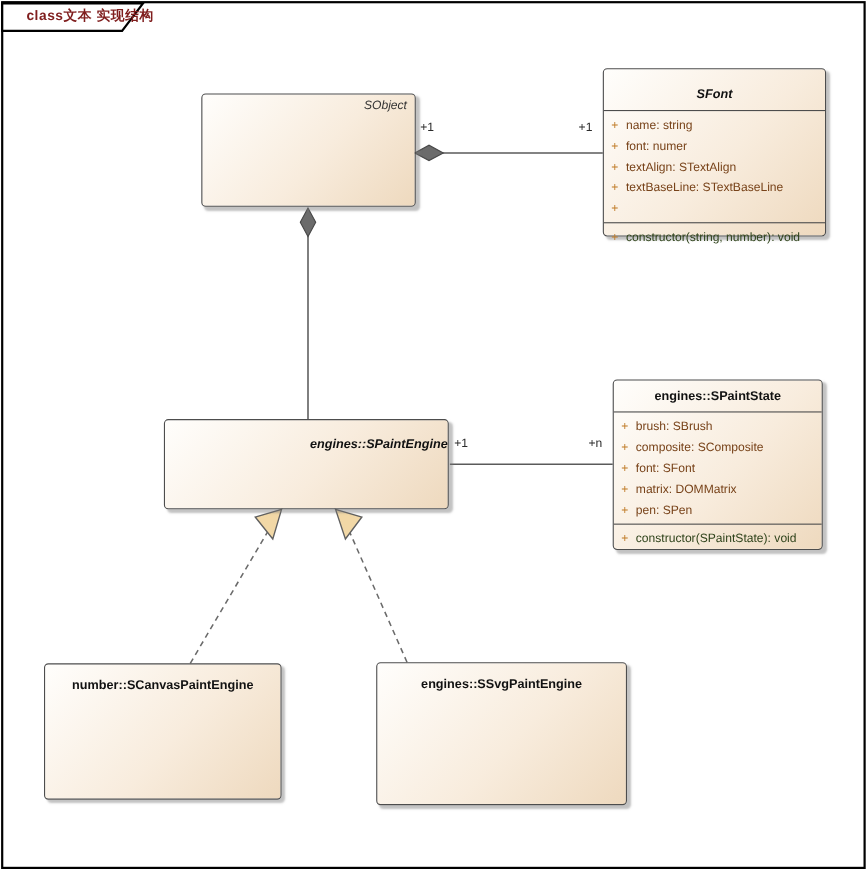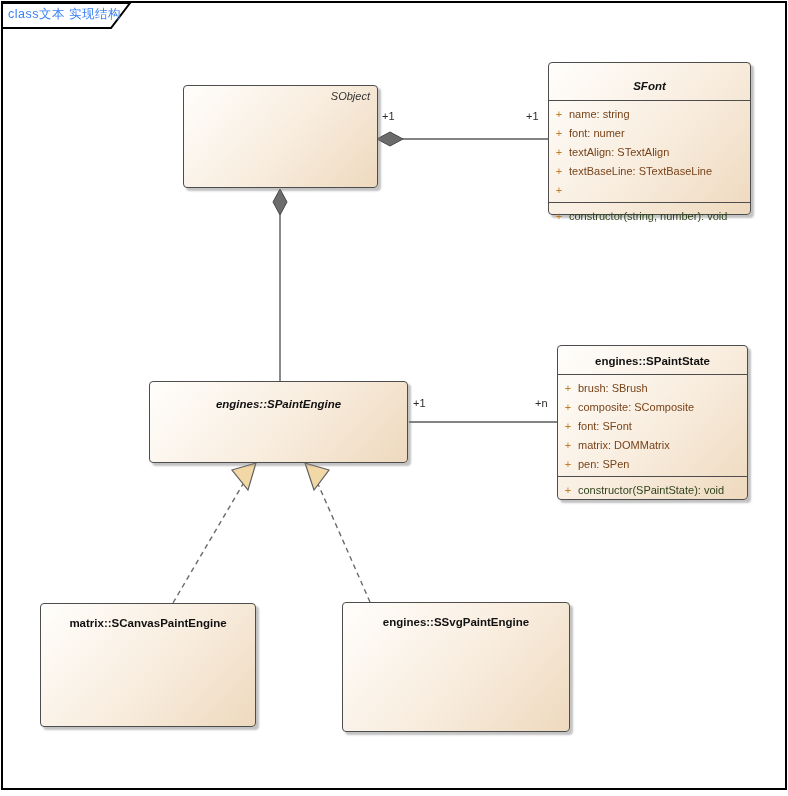--- a/index.html
+++ b/index.html
@@ -5,22 +5,22 @@
   html,body{margin:0;padding:0;}
   body{
     width:788px;height:796px;position:relative;overflow:hidden;
     background:#ffffff;
     font-family:"Liberation Sans", sans-serif;
     -webkit-font-smoothing:antialiased;
   }
   .layer{position:absolute;left:0;top:0;}
   
   .tab-label{
-    position:absolute;left:8px;top:6px;
-    font-size:12.5px;font-weight:normal;color:#3b82f6;
+    position:absolute;left:24px;top:6px;
+    font-size:12.5px;font-weight:bold;color:#7f1d1d;
     letter-spacing:.5px;white-space:nowrap;
   }
   
   .uml-class{
     position:absolute;
     background:linear-gradient(133deg,#fffefc 0%,#f8ecdd 55%,#eed9be 100%);
     border:1.4px solid #4d4d4d;
     border-radius:4px;
     box-shadow:3px 3px 2px rgba(120,120,120,.45);
     box-sizing:border-box;
@@ -117,21 +117,21 @@
   </div>
   <div class="compartment">
     <div class="member-row op">
       <span class="member-vis">+</span>
       <span class="member-text">constructor(string, number): void</span>
     </div>
   </div>
 </div>
 
 <div class="uml-class abstract" style="left:149px;top:381px;width:259px;height:82px;">
-  <div class="uml-title" style="padding-top:15px;">engines::SPaintEngine</div>
+  <div class="uml-title" style="padding-top:15px;text-align:right;">engines::SPaintEngine</div>
 </div>
 
 <div class="uml-class" style="left:557px;top:345px;width:191px;height:155px;">
   <div class="uml-title" style="padding-top:8px;height:20px;">engines::SPaintState</div>
   <div class="compartment">
     <div class="member-row attr">
       <span class="member-vis">+</span>
       <span class="member-text">brush: SBrush</span>
     </div>
     <div class="member-row attr">
@@ -153,21 +153,21 @@
   </div>
   <div class="compartment">
     <div class="member-row op">
       <span class="member-vis">+</span>
       <span class="member-text">constructor(SPaintState): void</span>
     </div>
   </div>
 </div>
 
 <div class="uml-class" style="left:40px;top:603px;width:216px;height:124px;">
-  <div class="uml-title" style="padding-top:12px;">matrix::SCanvasPaintEngine</div>
+  <div class="uml-title" style="padding-top:12px;">number::SCanvasPaintEngine</div>
 </div>
 
 <div class="uml-class" style="left:342px;top:602px;width:228px;height:130px;">
   <div class="uml-title" style="padding-top:12px;text-align:center;">engines::SSvgPaintEngine</div>
 </div>
 
 <div class="mult-label" style="left:382px;top:110px;">+1</div>
 <div class="mult-label" style="left:526px;top:110px;">+1</div>
 <div class="mult-label" style="left:413px;top:397px;">+1</div>
 <div class="mult-label" style="left:535px;top:397px;">+n</div>

